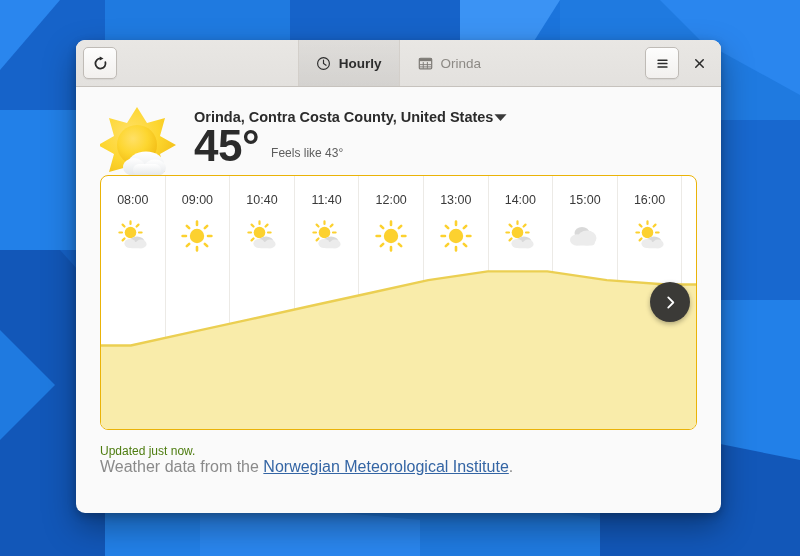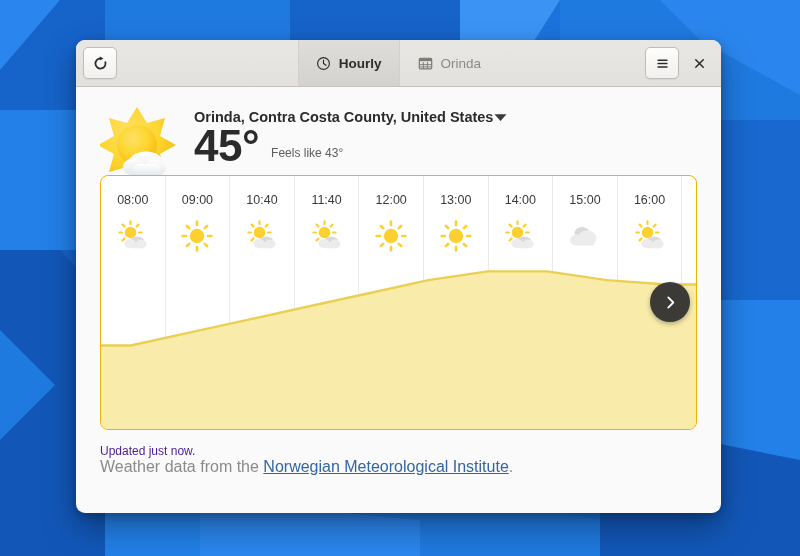--- a/index.html
+++ b/index.html
@@ -155,21 +155,21 @@
     width: 40px; height: 40px;
     border-radius: 50%;
     background: #3b3a37;
     box-shadow: 0 2px 5px rgba(0,0,0,0.3);
     display: flex; align-items: center; justify-content: center;
     cursor: pointer;
   }
 
   
   #footer { padding-top: 14px; }
-  #updated { font-size: 12px; color: #4c1d95; }
+  #updated { font-size: 12px; color: #4d7c0f; }
   #attrib { font-size: 16px; color: #8a8a8a; }
   #attrib a { color: #3465a4; text-decoration: underline; cursor: pointer; }
 </style>
 </head>
 <body>
 
 <div id="desktop">
   <svg width="800" height="556" viewBox="0 0 800 556">
     <rect width="800" height="556" fill="#1b74dc"></rect>
     <polygon points="0,0 105,0 105,556 0,556" fill="#1663c9"></polygon>

